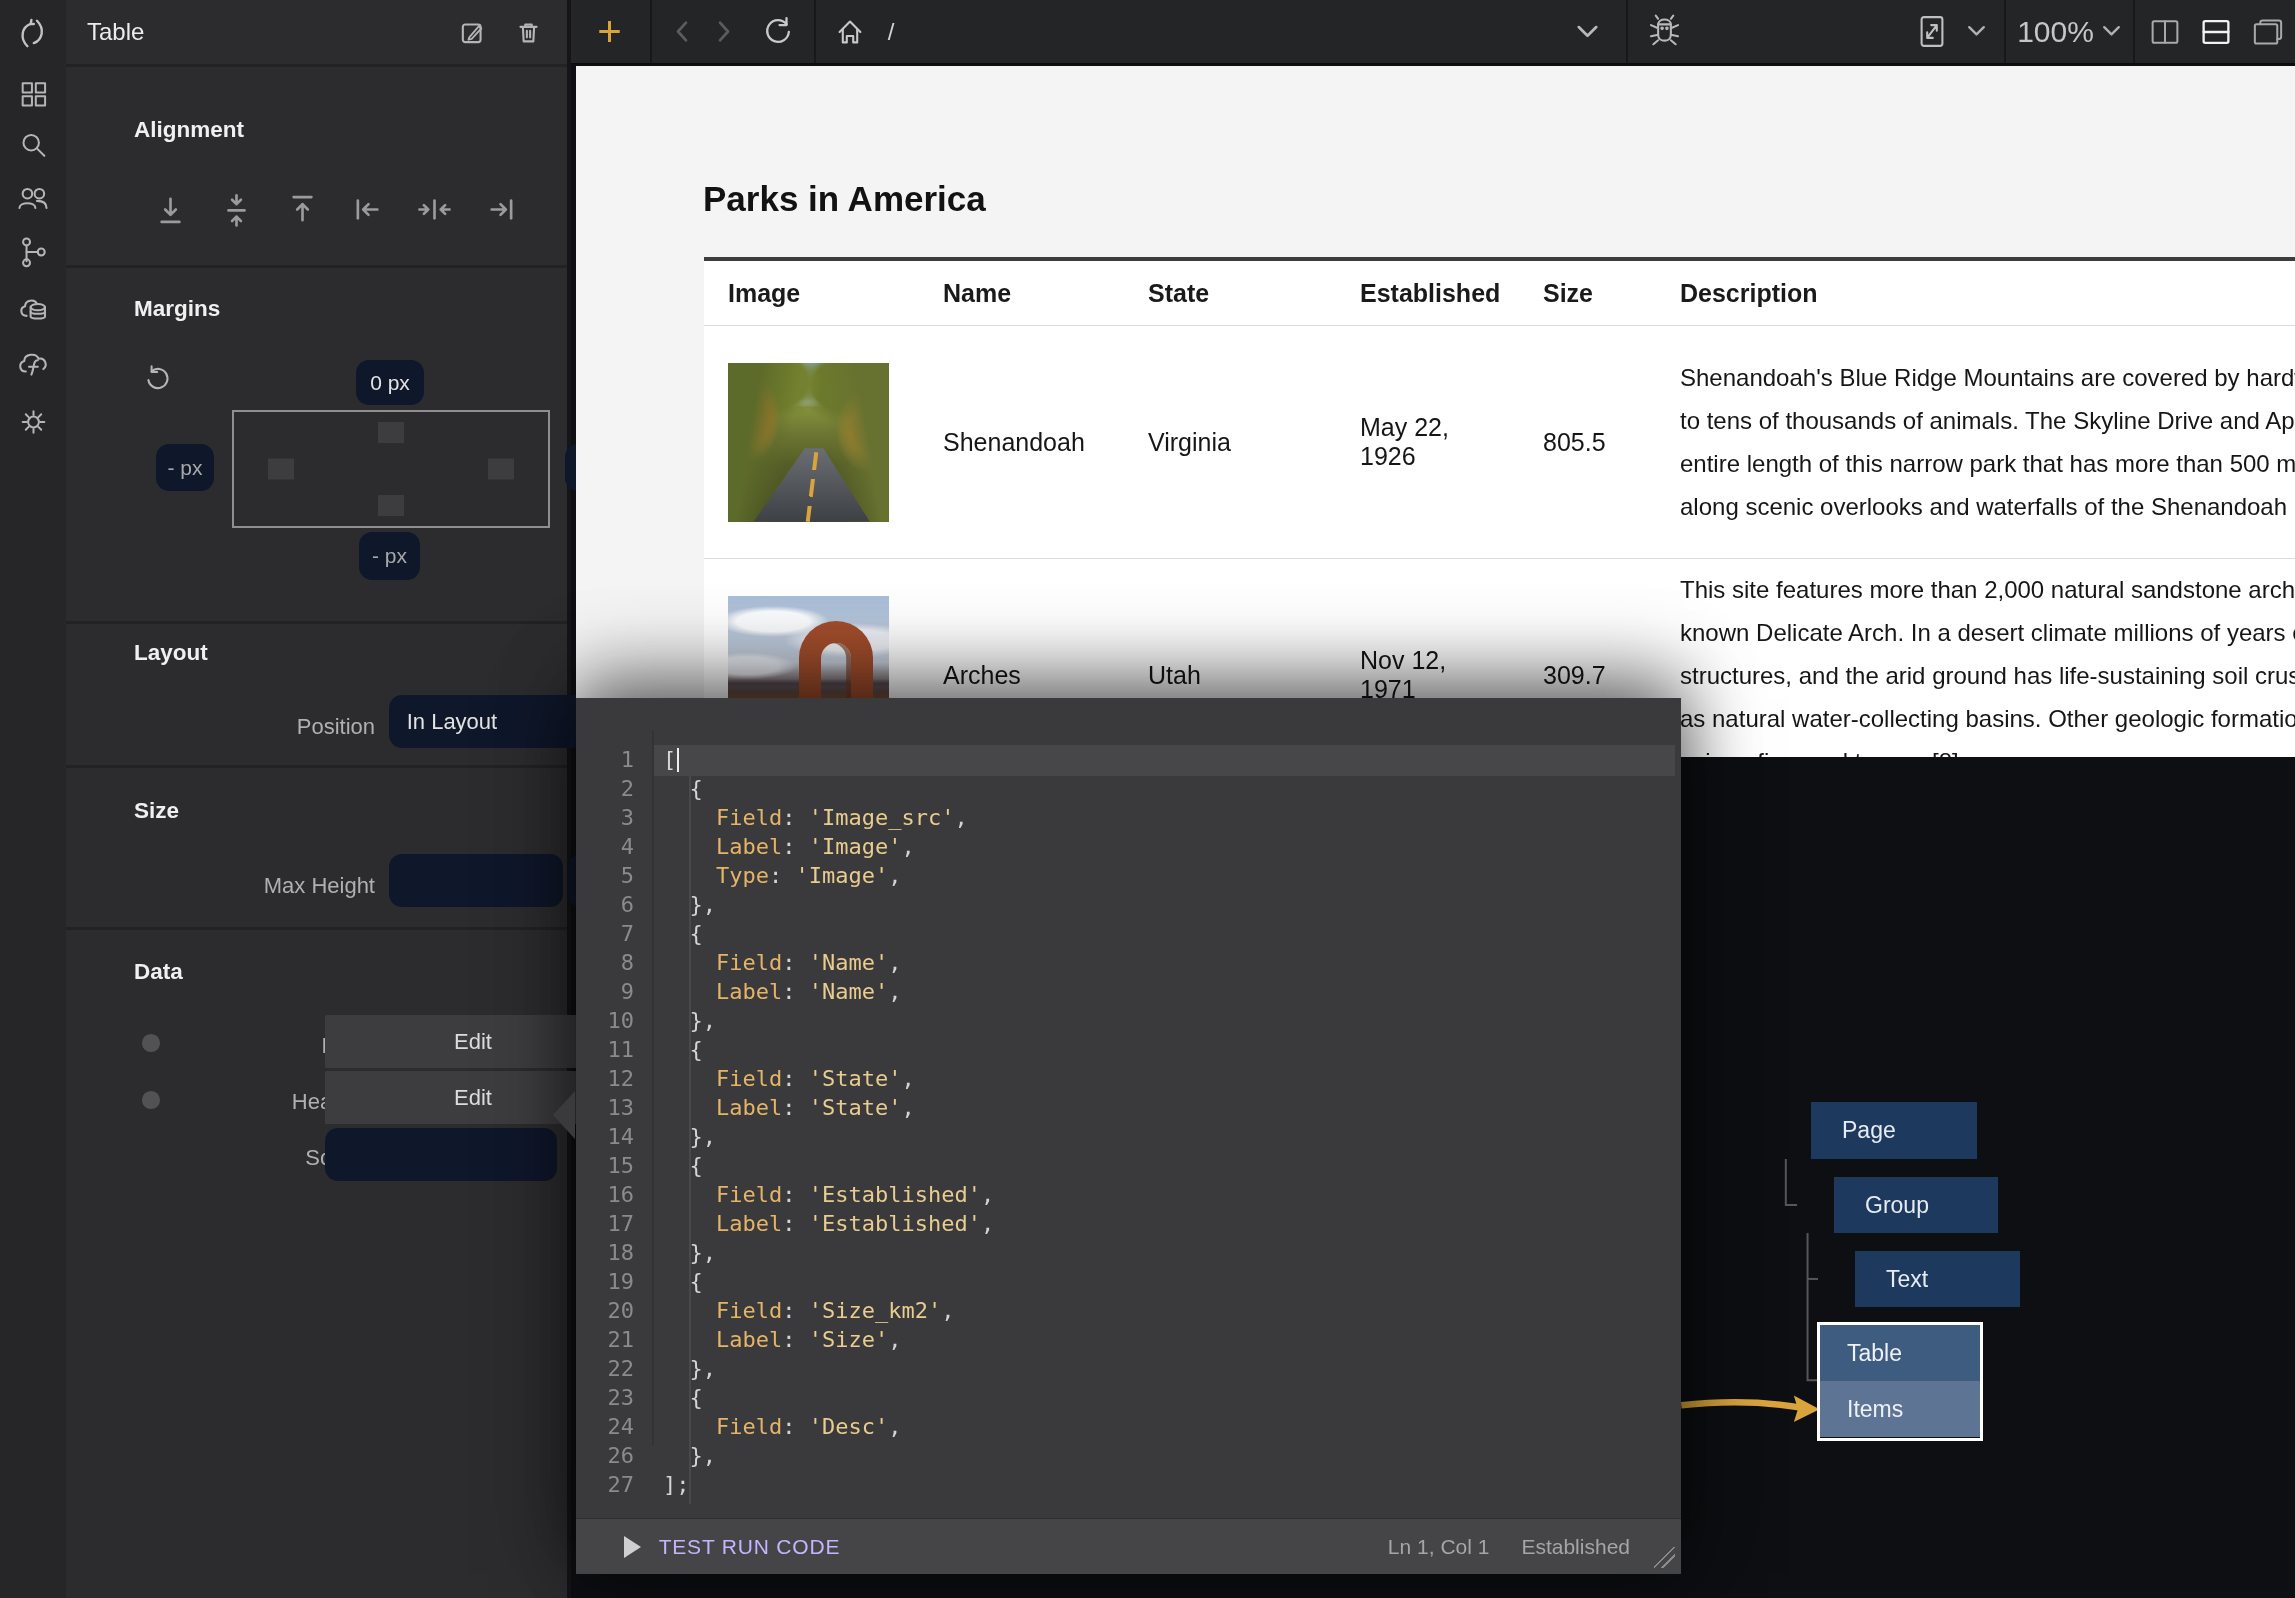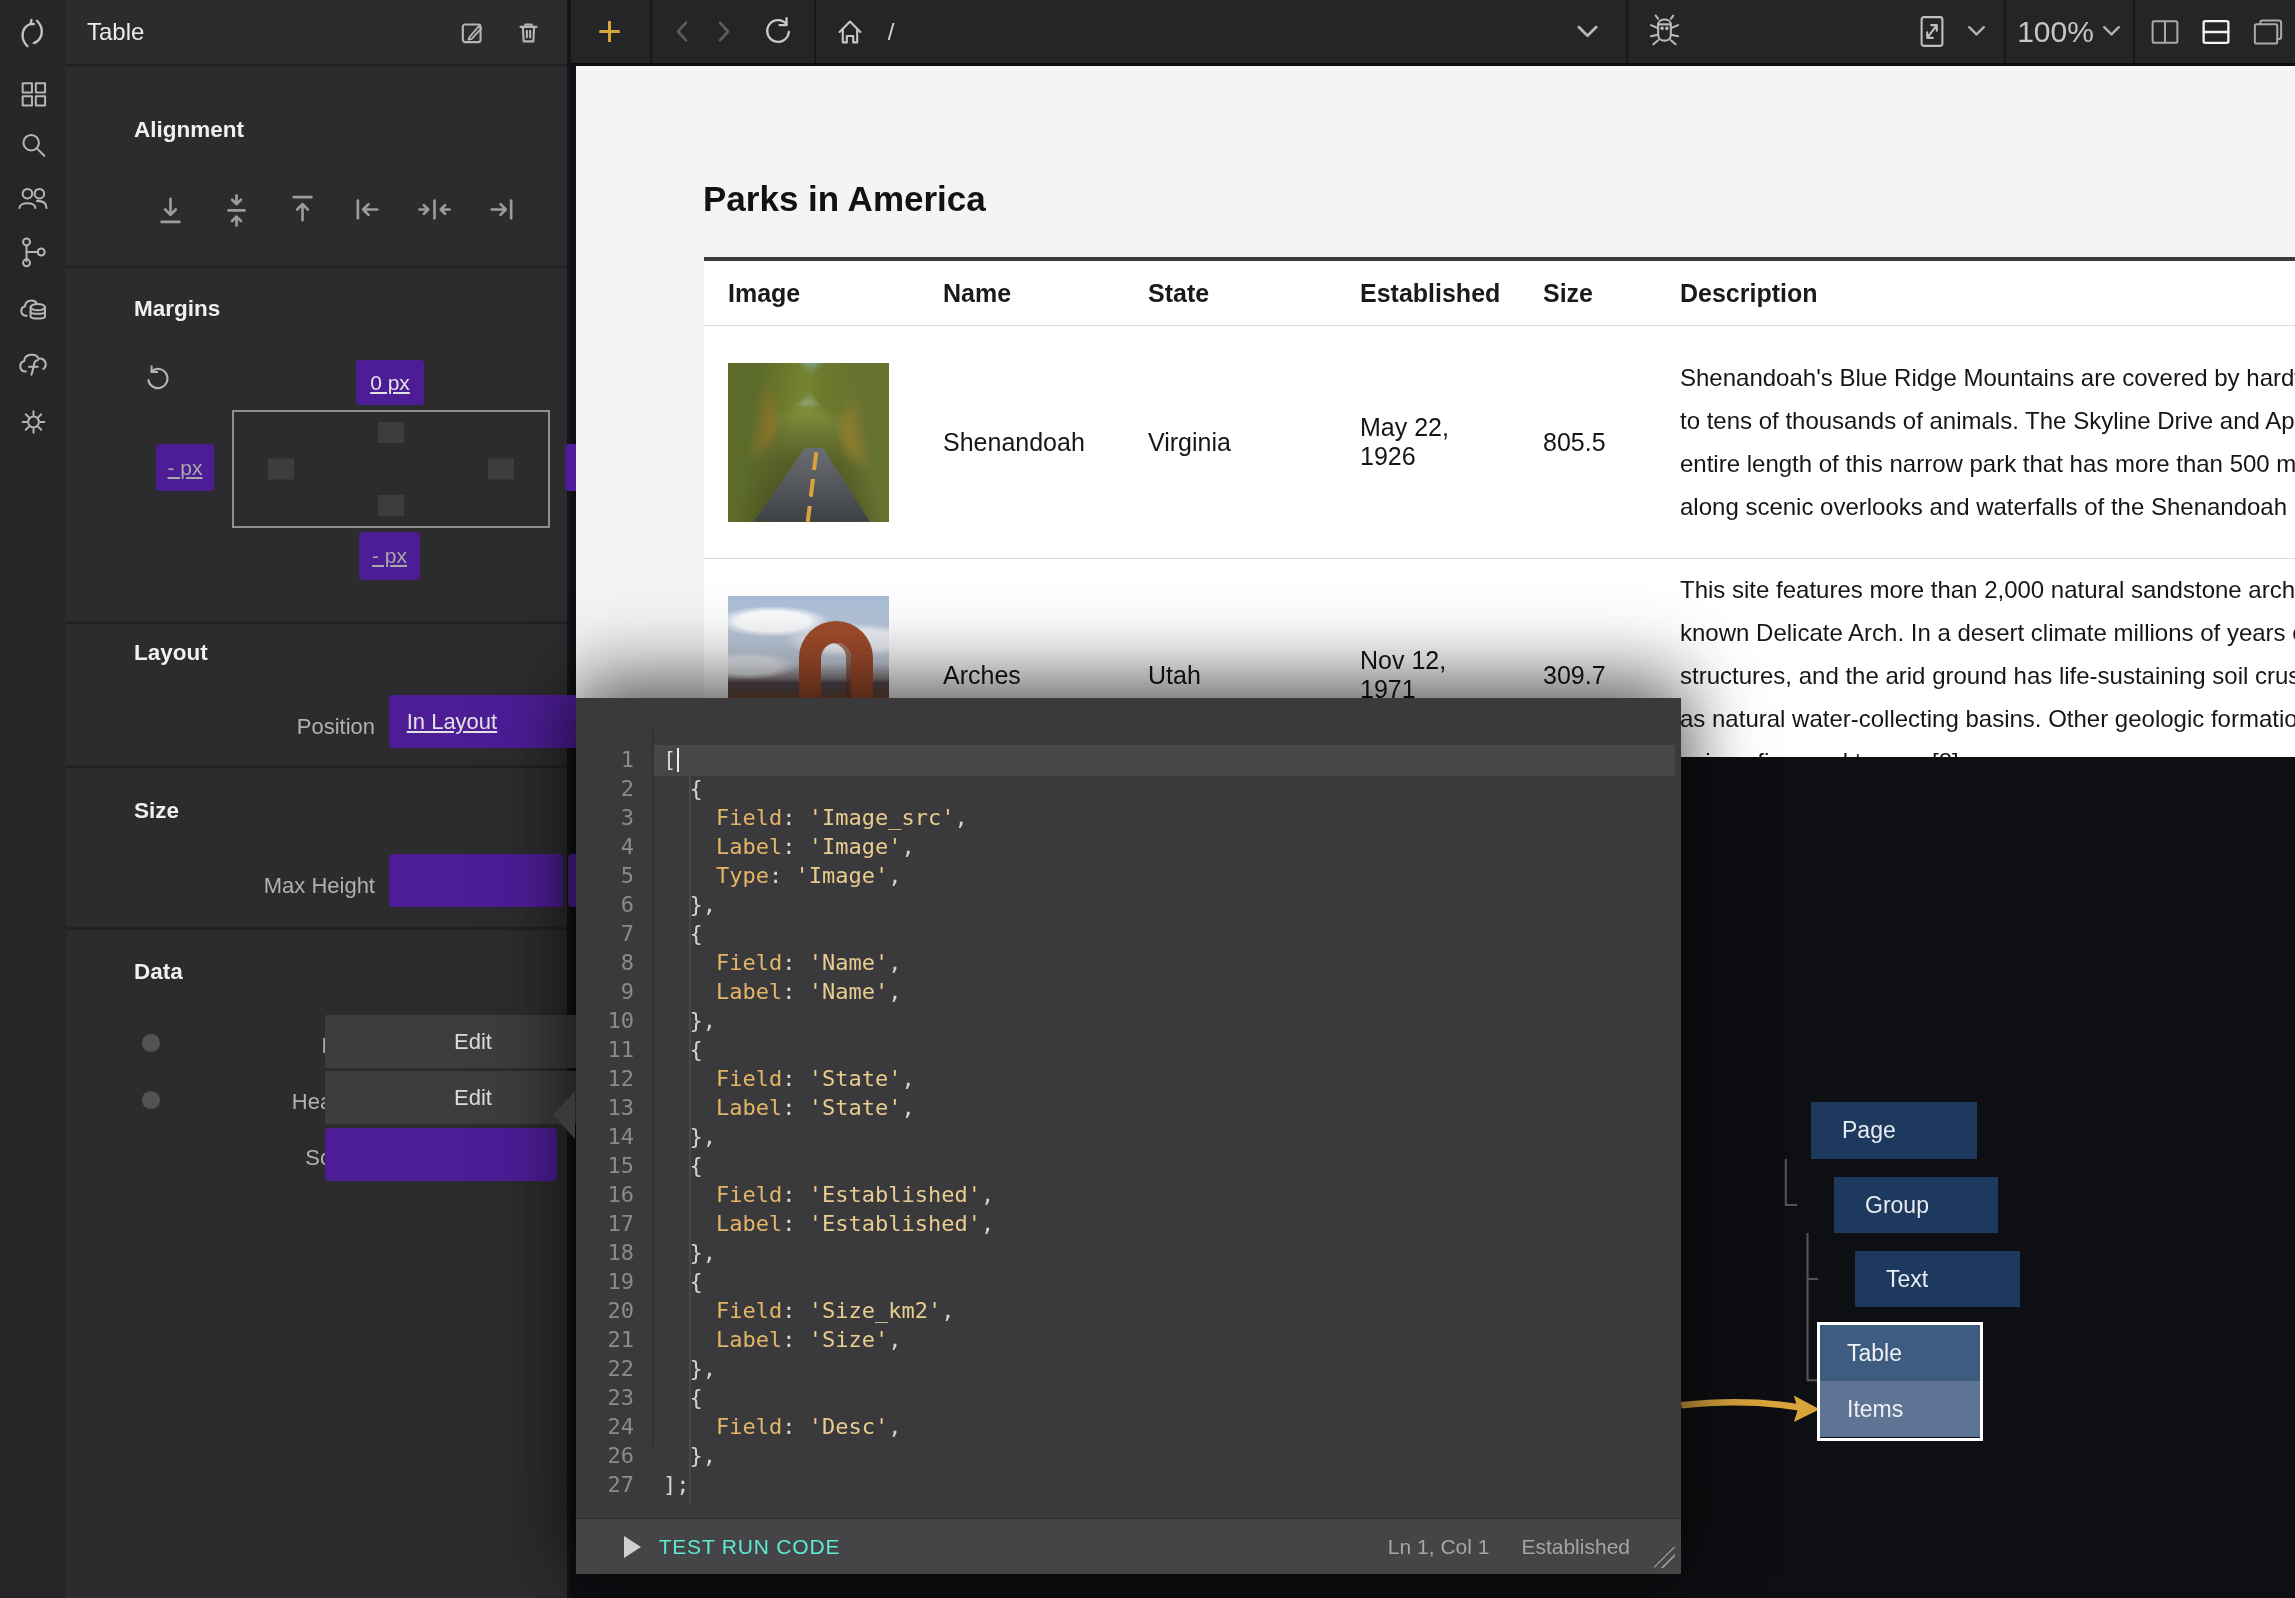--- a/index.html
+++ b/index.html
@@ -13,21 +13,21 @@
   .rail .rit{position:absolute;left:50%;transform:translateX(-50%);width:35px;height:35px;display:flex;align-items:center;justify-content:center;cursor:pointer}
 
   
   .panel{position:absolute;left:66px;top:0;width:505px;height:1599px;background:#2c2c2e;border-right:4.8px solid #151517;box-sizing:border-box;color:#c9c9c9;}
   .phead{position:absolute;left:0;top:0;right:0;height:64px;border-bottom:3.2px solid #222224;}
   .phead .ttl{position:absolute;left:21px;top:17.7px;font-size:24px;color:#ececec;}
   .phead .hic{position:absolute;top:14.5px;width:35px;height:35px;display:flex;align-items:center;justify-content:center;cursor:pointer}
   .sect-title{position:absolute;font-size:22.5px;font-weight:bold;color:#f0f0f0;}
   .sep{position:absolute;left:0;right:0;height:3.2px;background:#222224;}
   .lbl{position:absolute;font-size:22px;color:#b0b0b0;text-align:right;}
-  .inbox{position:absolute;background:#4c1d95;border-radius:4px;color:#e3e3e3;font-size:22px;display:flex;align-items:center;text-decoration:underline;}
+  .inbox{position:absolute;background:#0f172a;border-radius:13px;color:#e3e3e3;font-size:22px;display:flex;align-items:center;}
   .alignrow .abtn{position:absolute;top:0;width:45px;height:45px;display:flex;align-items:center;justify-content:center;cursor:pointer}
 
   
   .mrect{position:absolute;left:166px;top:410px;width:314px;height:114px;border:2.4px solid #8f8f8f;}
   .mhandle{position:absolute;width:26px;height:21px;background:#3d3d3f;}
   .mrst{position:absolute;left:76px;top:364px;width:32px;height:32px;cursor:pointer}
   .pxbox{justify-content:center;font-size:21px;}
 
   .editbtn{position:absolute;left:259px;width:232px;height:53px;background:#3d3d3f;color:#dcdcdc;font-size:22px;
            display:flex;align-items:center;justify-content:center;cursor:pointer;border-radius:1.6px;padding-left:32px;}
@@ -97,21 +97,21 @@
   .indentguide{position:absolute;left:113px;top:76px;width:1.6px;height:730px;background:#49494c;}
   .gutterline{position:absolute;left:76px;top:32px;bottom:68px;width:1.6px;background:#333335;}
   .codelines{position:absolute;left:0;top:47px;right:0;}
   .crow{display:flex;height:29px;line-height:29px;font-size:22px;}
   .crow .num{width:58px;padding-right:17.7px;text-align:right;color:#8b8b8b;}
   .crow .src{padding-left:11.3px;white-space:pre;color:#d4d4d4;}
   .tok-key{color:#e5b567;}
   .tok-str{color:#e9cc8f;}
   .ebar{position:absolute;left:0;right:0;bottom:0;height:55px;background:#454548;border-top:1.6px solid #2e2e30;
         display:flex;align-items:center;font-family:"Liberation Sans",sans-serif;}
-  .runbtn{display:flex;align-items:center;gap:17.7px;margin-left:48px;color:#5eead4;font-size:21px;letter-spacing:0.8px;cursor:pointer;}
+  .runbtn{display:flex;align-items:center;gap:17.7px;margin-left:48px;color:#c4b5fd;font-size:21px;letter-spacing:0.8px;cursor:pointer;}
   .play{width:0;height:0;border-top:11.3px solid transparent;border-bottom:11.3px solid transparent;border-left:17.7px solid #cfcfcf;}
   .estatus{margin-left:auto;display:flex;gap:32px;margin-right:51px;color:#a5a5a5;font-size:21px;}
   .grip{position:absolute;right:6.4px;bottom:6.4px;width:21px;height:21px;cursor:nwse-resize;
         background:linear-gradient(135deg,transparent 0 46%,#8a8a8a 46% 52%,transparent 52% 66%,#8a8a8a 66% 72%,transparent 72%);}
 </style>
 </head>
 <body>
 
 <div id="app">
 

